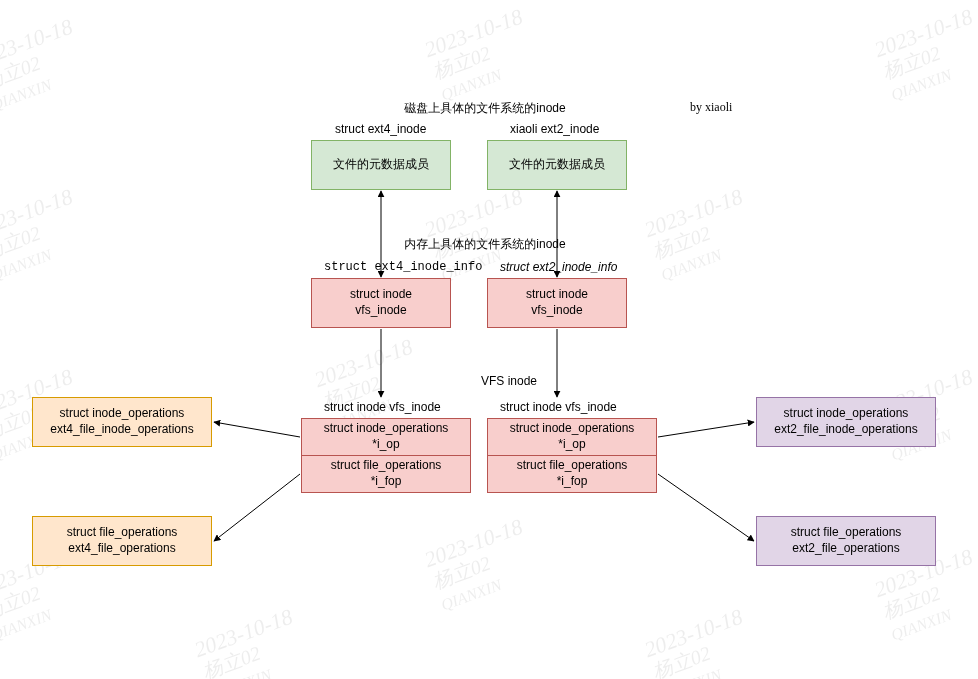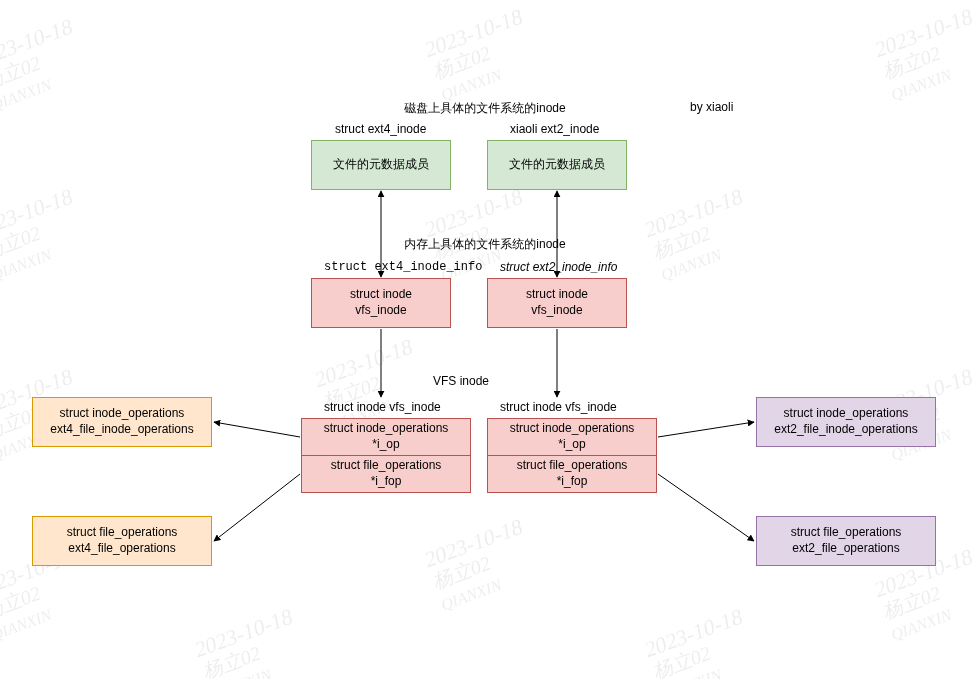--- a/index.html
+++ b/index.html
@@ -66,37 +66,37 @@
 <div class="wm" style="left:-20px; top:380px;"><span>2023-10-18</span><br><span class="l2">杨立02</span><br><span class="l3">QIANXIN</span></div>
 <div class="wm" style="left:320px; top:350px;"><span>2023-10-18</span><br><span class="l2">杨立02</span><br><span class="l3">QIANXIN</span></div>
 <div class="wm" style="left:880px; top:380px;"><span>2023-10-18</span><br><span class="l2">杨立02</span><br><span class="l3">QIANXIN</span></div>
 <div class="wm" style="left:430px; top:530px;"><span>2023-10-18</span><br><span class="l2">杨立02</span><br><span class="l3">QIANXIN</span></div>
 <div class="wm" style="left:-20px; top:560px;"><span>2023-10-18</span><br><span class="l2">杨立02</span><br><span class="l3">QIANXIN</span></div>
 <div class="wm" style="left:200px; top:620px;"><span>2023-10-18</span><br><span class="l2">杨立02</span><br><span class="l3">QIANXIN</span></div>
 <div class="wm" style="left:650px; top:620px;"><span>2023-10-18</span><br><span class="l2">杨立02</span><br><span class="l3">QIANXIN</span></div>
 <div class="wm" style="left:880px; top:560px;"><span>2023-10-18</span><br><span class="l2">杨立02</span><br><span class="l3">QIANXIN</span></div>
 
 <div class="label" style="left:365px; top:100px; width:240px;">磁盘上具体的文件系统的inode</div>
-<div class="label" style="left:690px; top:100px;">by xiaoli</div>
+<div class="label" style="left:690px; top:100px;font-family:Liberation Serif, serif;">by xiaoli</div>
 
 <div class="label" style="left:335px; top:122px;">struct ext4_inode</div>
 <div class="label" style="left:510px; top:122px;">xiaoli ext2_inode</div>
 
 <div class="box green" style="left:311px; top:140px; width:140px; height:50px;">文件的元数据成员</div>
 <div class="box green" style="left:487px; top:140px; width:140px; height:50px;">文件的元数据成员</div>
 
 <div class="label" style="left:365px; top:236px; width:240px;">内存上具体的文件系统的inode</div>
 
 <div class="label" style="left:324px; top:260px;font-family:Liberation Mono, monospace;">struct ext4_inode_info</div>
 <div class="label" style="left:500px; top:260px;font-style:italic;">struct ext2_inode_info</div>
 
 <div class="box red" style="left:311px; top:278px; width:140px; height:50px;">struct inode vfs_inode</div>
 <div class="box red" style="left:487px; top:278px; width:140px; height:50px;">struct inode vfs_inode</div>
 
-<div class="label" style="left:416px; top:374px; width:90px;">VFS inode</div>
+<div class="label" style="left:464px; top:374px; width:90px;">VFS inode</div>
 
 <div class="label" style="left:324px; top:400px;">struct inode vfs_inode</div>
 <div class="label" style="left:500px; top:400px;">struct inode vfs_inode</div>
 
 <div class="box red" style="left:301px; top:418px; width:170px; height:38px;">struct inode_operations *i_op</div>
 <div class="box red" style="left:301px; top:455px; width:170px; height:38px;">struct file_operations *i_fop</div>
 
 <div class="box red" style="left:487px; top:418px; width:170px; height:38px;">struct inode_operations *i_op</div>
 <div class="box red" style="left:487px; top:455px; width:170px; height:38px;">struct file_operations *i_fop</div>
 

